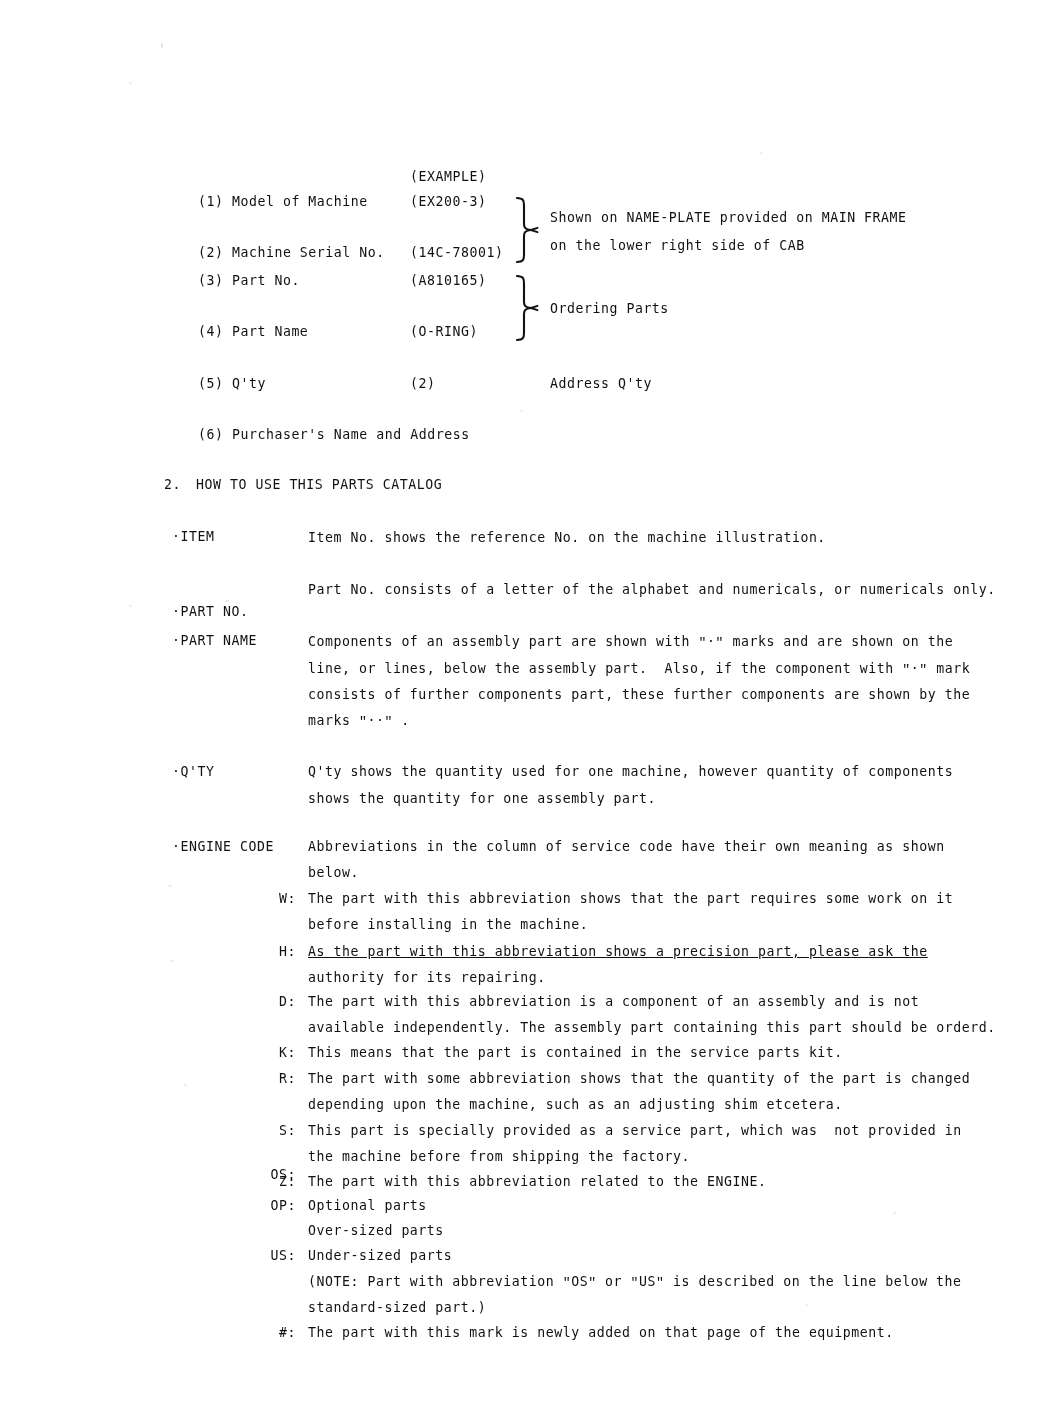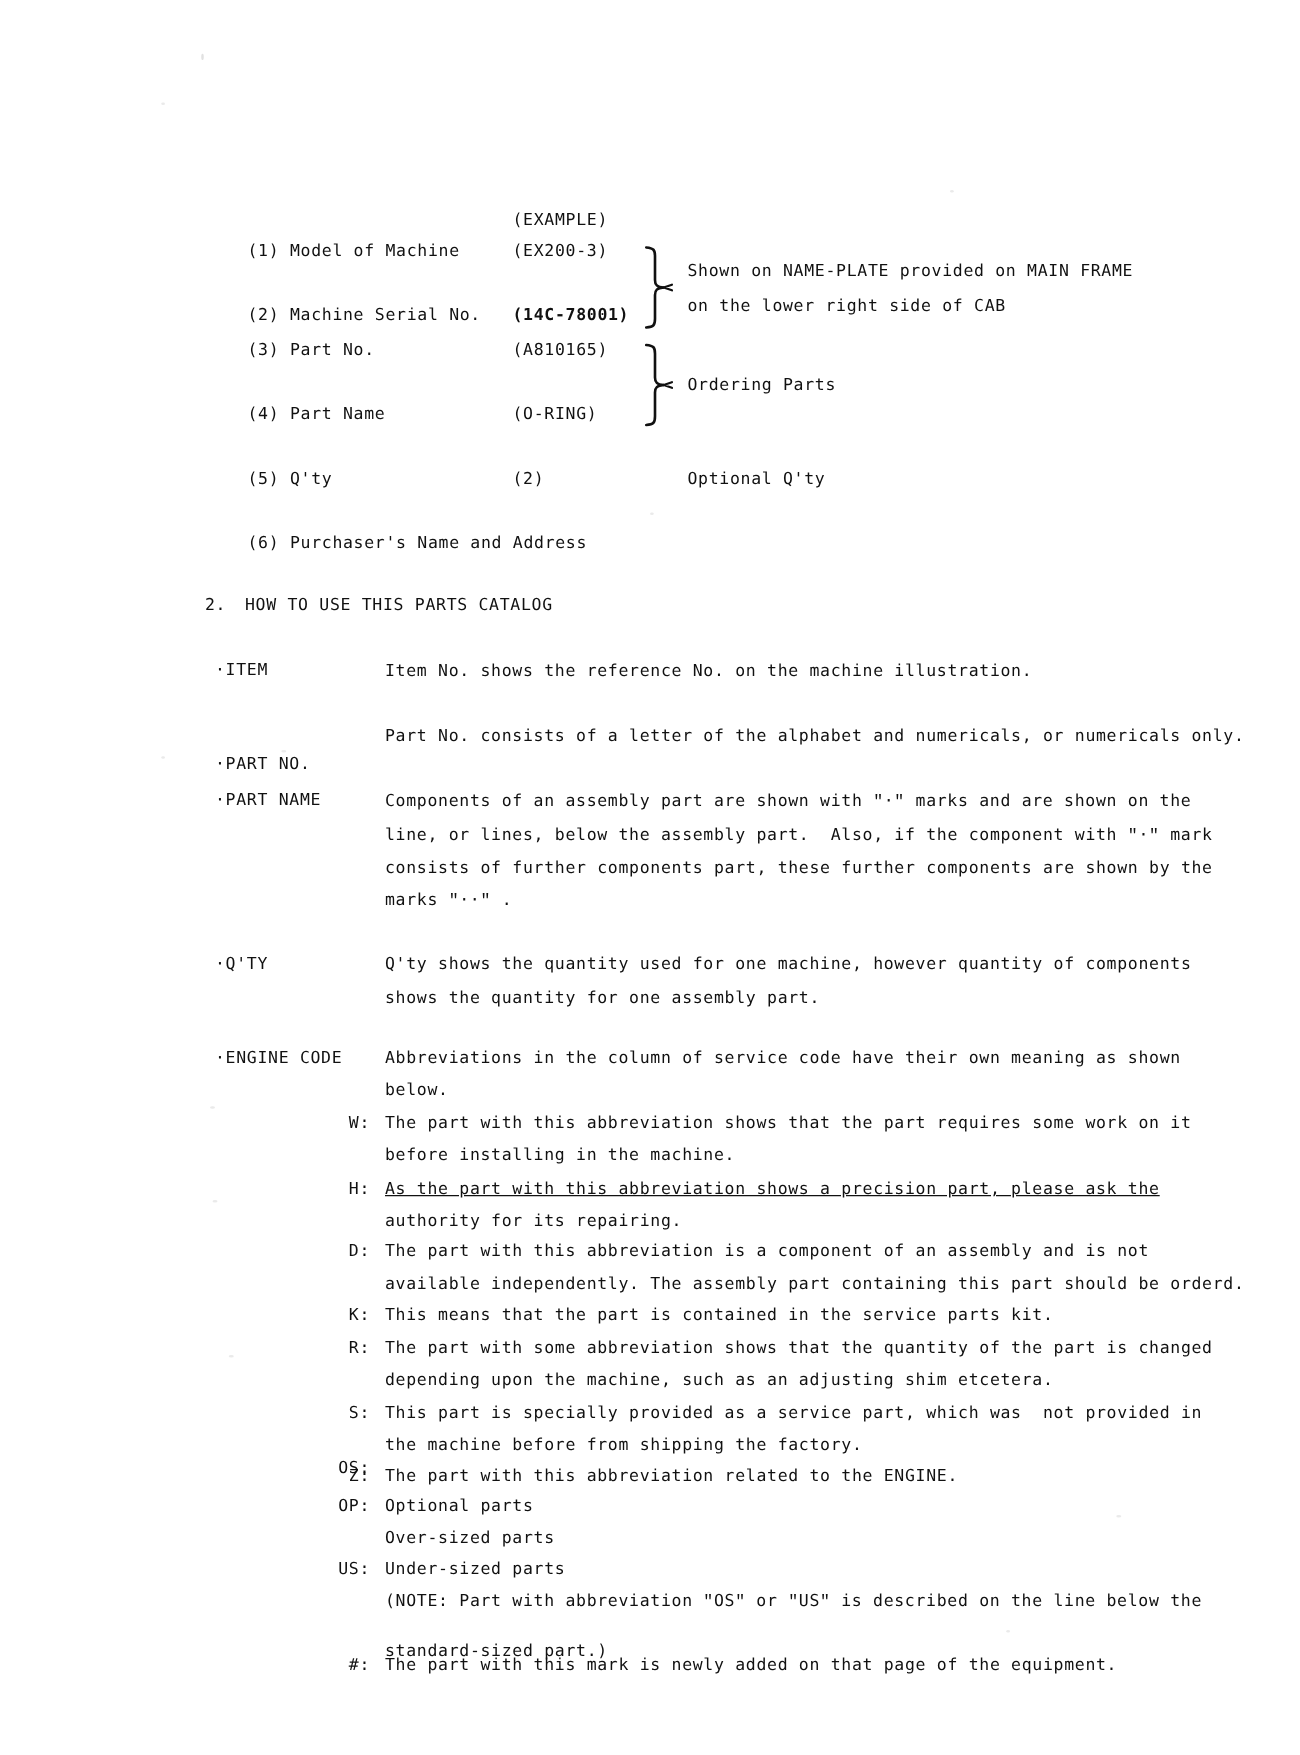--- a/index.html
+++ b/index.html
@@ -91,21 +91,21 @@
   <div class="speck d2" style="left:170px; top:960px; width:4px; height:2px;"></div>
   <div class="speck d2" style="left:183px; top:1084px; width:4px; height:2px;"></div>
   <div class="speck d2" style="left:893px; top:1212px; width:4px; height:2px;"></div>
 
   <div class="t ex-value" style="top:170px;">(EXAMPLE)</div>
 
   <div class="t ex-label" style="top:195px;">(1) Model of Machine</div>
   <div class="t ex-value" style="top:195px;">(EX200-3)</div>
 
   <div class="t ex-label" style="top:246px;">(2) Machine Serial No.</div>
-  <div class="t ex-value" style="top:246px;font-weight:bold;">(14C-78001)</div>
+  <div class="t ex-value" style="top:246px;">(14C-78001)</div>
 
   <div class="t ex-label" style="top:274px;">(3) Part No.</div>
   <div class="t ex-value" style="top:274px;">(A810165)</div>
 
   <div class="t ex-label" style="top:325px;">(4) Part Name</div>
   <div class="t ex-value" style="top:325px;">(O-RING)</div>
 
   <div class="t ex-label" style="top:377px;">(5) Q'ty</div>
   <div class="t ex-value" style="top:377px;">(2)</div>
 
@@ -122,21 +122,21 @@
   <div class="t ex-note" style="top:239px;">on the lower right side of CAB</div>
 
   <div class="brace" style="left:510px; top:274px;">
     <svg width="34" height="68" viewBox="0 0 34 68" fill="none" xmlns="http://www.w3.org/2000/svg">
       <path d="M7 2 C13 2.5 14 4 14 9 L14 28 C14 32 15.5 33.5 21 34 C15.5 34.5 14 36 14 40 L14 59 C14 64 13 65.5 7 66" stroke="#111111" stroke-width="2.1" stroke-linecap="round" stroke-linejoin="round" fill="none"></path>
       <path d="M21 34 L27.5 31.8 M21 34 L27.5 36.2" stroke="#111111" stroke-width="1.9" stroke-linecap="round" fill="none"></path>
     </svg>
   </div>
 
   <div class="t ex-note" style="top:302px;">Ordering Parts</div>
-  <div class="t ex-note" style="top:377px;">Optional Q'ty</div>
+  <div class="t ex-note" style="top:377px;">Address Q'ty</div>
 
   <div class="t sec-num" style="top:478px;">2.</div>
   <div class="t sec-title" style="top:478px;">HOW TO USE THIS PARTS CATALOG</div>
 
   <div class="t def-term" style="top:530px;">·ITEM</div>
   <div class="t def-body" style="top:531px;">Item No. shows the reference No. on the machine illustration.</div>
 
   <div class="t def-term" style="top:605px;">·PART NO.</div>
   <div class="t def-body" style="top:583px;">Part No. consists of a letter of the alphabet and numericals, or numericals only.</div>
 
@@ -183,18 +183,18 @@
   <div class="code-key" style="top:1199px;">OP:</div>
   <div class="t code-body" style="top:1199px;">Optional parts</div>
 
   <div class="code-key" style="top:1168px;">OS:</div>
   <div class="t code-body" style="top:1224px;">Over-sized parts</div>
 
   <div class="code-key" style="top:1249px;">US:</div>
   <div class="t code-body" style="top:1249px;">Under-sized parts</div>
 
   <div class="t code-body" style="top:1275px;">(NOTE: Part with abbreviation ʺOSʺ or ʺUSʺ is described on the line below the</div>
-  <div class="t code-body" style="top:1301px;margin-top:14px;">standard-sized part.)</div>
+  <div class="t code-body" style="top:1301px;">standard-sized part.)</div>
 
   <div class="code-key" style="top:1326px;">#:</div>
   <div class="t code-body" style="top:1326px;">The part with this mark is newly added on that page of the equipment.</div>
 
 </div>
 
 </body></html>

